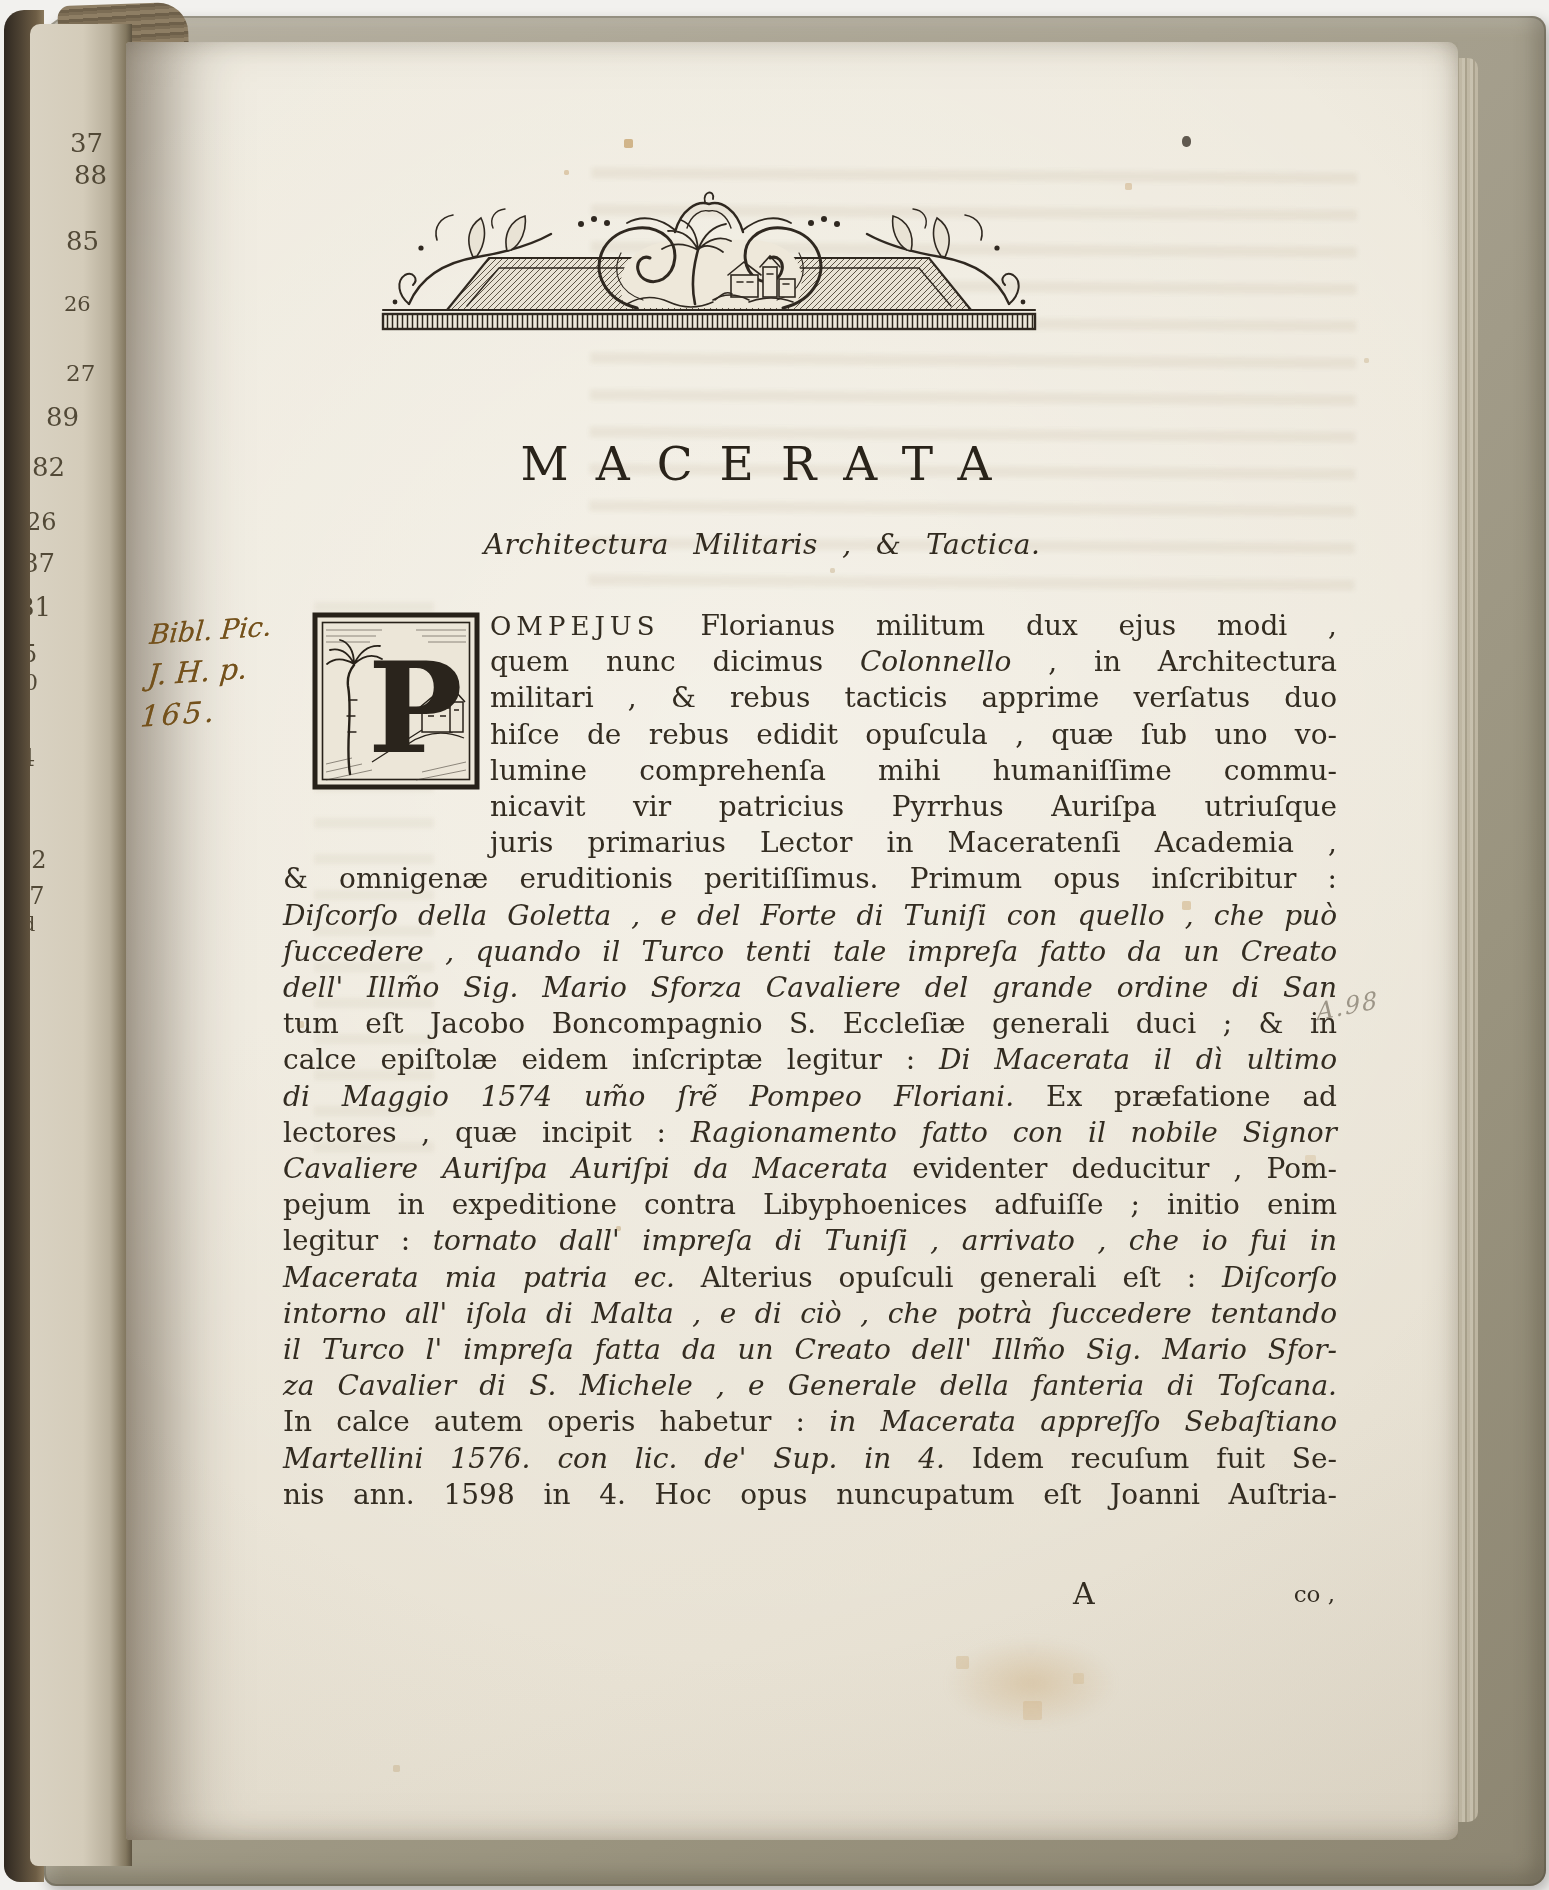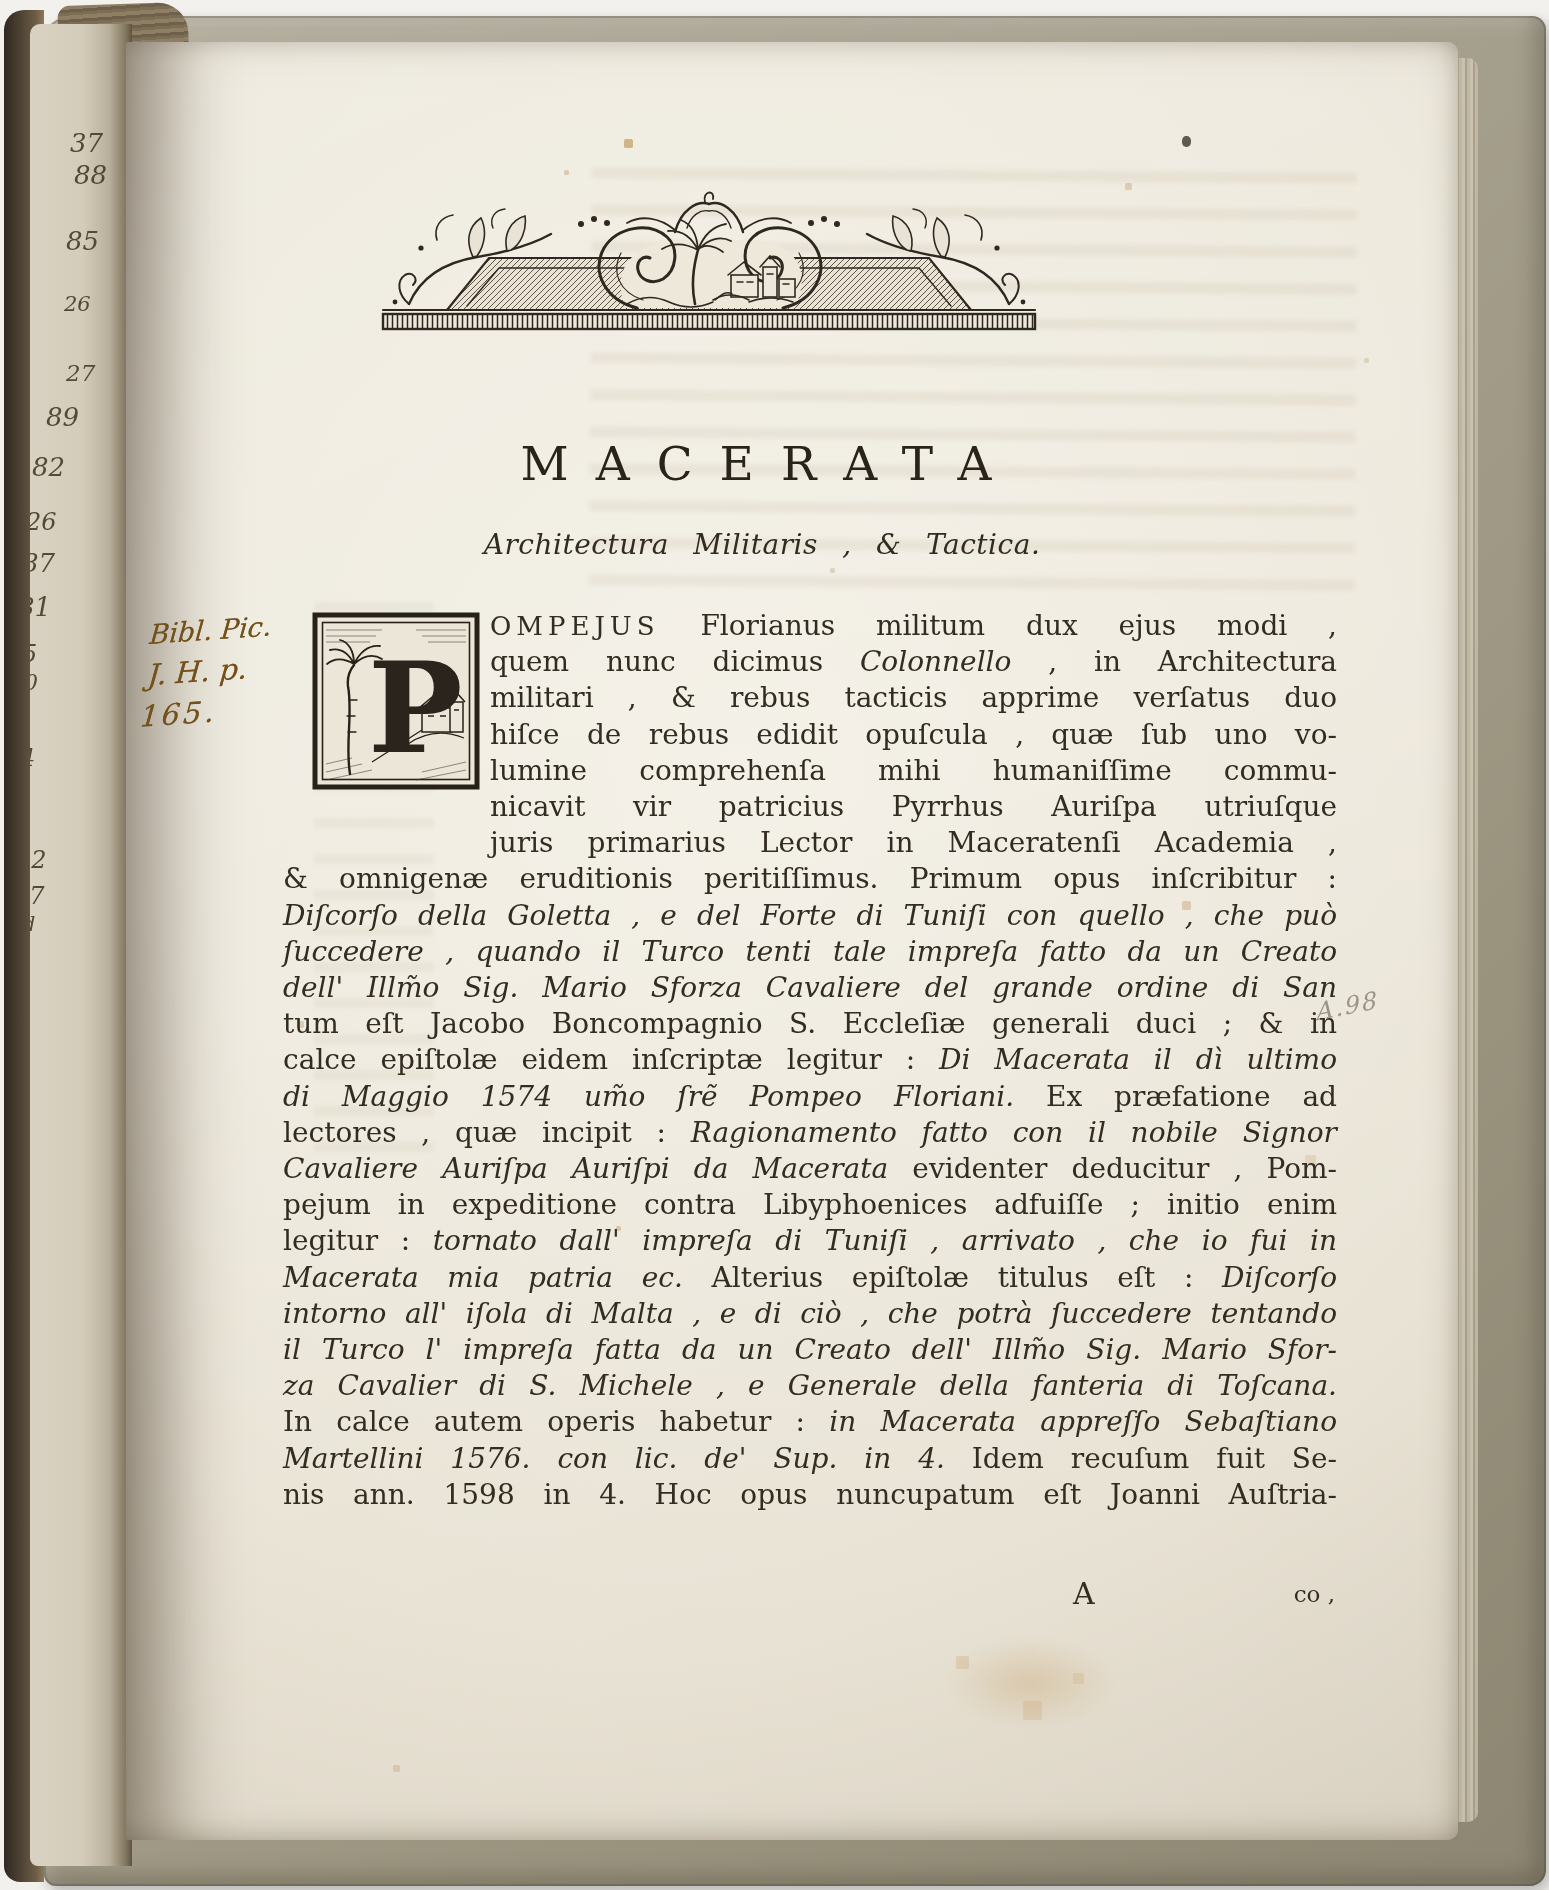--- a/index.html
+++ b/index.html
@@ -14,21 +14,21 @@
                     inset 6px 6px 18px rgba(255,255,250,.25), 4px 6px 14px rgba(0,0,0,.25);}
   .headcap{position:absolute;left:58px;top:4px;width:130px;height:44px;
          background:repeating-linear-gradient(178deg,#8e7e64 0 4px,#6e604a 4px 7px,#7c6d55 7px 10px);
          border-radius:12px 30px 4px 4px;transform:rotate(-2deg);}
   .binding-edge{position:absolute;left:4px;top:10px;width:40px;height:1872px;
          border-radius:20px 0 0 16px;
          background:linear-gradient(90deg,#2f2820 0%,#4c4132 40%,#6d5d45 80%,#8a795d 100%);}
   .prev-page{position:absolute;left:30px;top:24px;width:102px;height:1842px;overflow:hidden;
          background:linear-gradient(90deg,#d9d2c2 0%,#d4ccba 52%,#b8af9b 78%,#82775f 94%,#5d5340 100%);
          border-radius:10px 0 0 8px;}
-  .prev-page .num{position:absolute;font-style:italic;color:#473e2c;opacity:.92;}
+  .prev-page .num{position:absolute;color:#473e2c;opacity:.92;}
   .fore-edge{position:absolute;left:1454px;top:58px;width:24px;height:1764px;
          background:repeating-linear-gradient(90deg,#cfc8b5 0 3px,#aaa28d 3px 5px,#c4bca8 5px 8px);
          border-radius:0 10px 10px 0;opacity:.85;}
 
   
   .page{position:absolute;left:126px;top:42px;width:1332px;height:1798px;
         background:linear-gradient(160deg,#f0ece1 0%,#eee9dd 45%,#e8e2d4 80%,#e1dacb 100%);
         box-shadow:inset 84px 0 80px -48px rgba(58,44,26,.55),
                    inset -16px 0 34px -18px rgba(95,85,62,.38),
                    inset 0 -14px 30px -16px rgba(95,85,62,.30),
@@ -251,21 +251,21 @@
         <div class="tline"><span class="it">Diſcorſo della Goletta , e del Forte di Tuniſi con quello , che può</span></div>
         <div class="tline"><span class="it">ſuccedere , quando il Turco tenti tale impreſa fatto da un Creato</span></div>
         <div class="tline"><span class="it">dell' Illm̃o Sig. Mario Sforza Cavaliere del grande ordine di San</span></div>
         <div class="tline"><span class="rm">tum eſt Jacobo Boncompagnio S. Eccleſiæ generali duci ; &amp; in</span></div>
         <div class="tline"><span class="rm">calce epiſtolæ eidem inſcriptæ legitur : </span><span class="it">Di Macerata il dì ultimo</span></div>
         <div class="tline"><span class="it">di Maggio 1574 um̃o ſrẽ Pompeo Floriani.</span><span class="rm"> Ex præfatione ad</span></div>
         <div class="tline"><span class="rm">lectores , quæ incipit : </span><span class="it">Ragionamento fatto con il nobile Signor</span></div>
         <div class="tline"><span class="it">Cavaliere Auriſpa Auriſpi da Macerata </span><span class="rm">evidenter deducitur , Pom-</span></div>
         <div class="tline"><span class="rm">pejum in expeditione contra Libyphoenices adfuiſſe ; initio enim</span></div>
         <div class="tline"><span class="rm">legitur : </span><span class="it">tornato dall' impreſa di Tuniſi , arrivato , che io fui in</span></div>
-        <div class="tline"><span class="it">Macerata mia patria ec.</span><span class="rm"> Alterius epiſtolæ titulus eſt : </span><span class="it">Diſcorſo</span></div>
+        <div class="tline"><span class="it">Macerata mia patria ec.</span><span class="rm"> Alterius opuſculi generali eſt : </span><span class="it">Diſcorſo</span></div>
         <div class="tline"><span class="it">intorno all' iſola di Malta , e di ciò , che potrà ſuccedere tentando</span></div>
         <div class="tline"><span class="it">il Turco l' impreſa fatta da un Creato dell' Illm̃o Sig. Mario Sfor-</span></div>
         <div class="tline"><span class="it">za Cavalier di S. Michele , e Generale della fanteria di Toſcana.</span></div>
         <div class="tline"><span class="rm">In calce autem operis habetur : </span><span class="it">in Macerata appreſſo Sebaſtiano</span></div>
         <div class="tline"><span class="it">Martellini 1576. con lic. de' Sup. in 4.</span><span class="rm"> Idem recuſum fuit Se-</span></div>
         <div class="tline"><span class="rm">nis ann. 1598 in 4.  Hoc opus nuncupatum eſt Joanni Auſtria-</span></div>
         <div class="sig-row">
         <span class="sig-a">A</span>
         <span class="catchword">co ,</span>
       </div>

